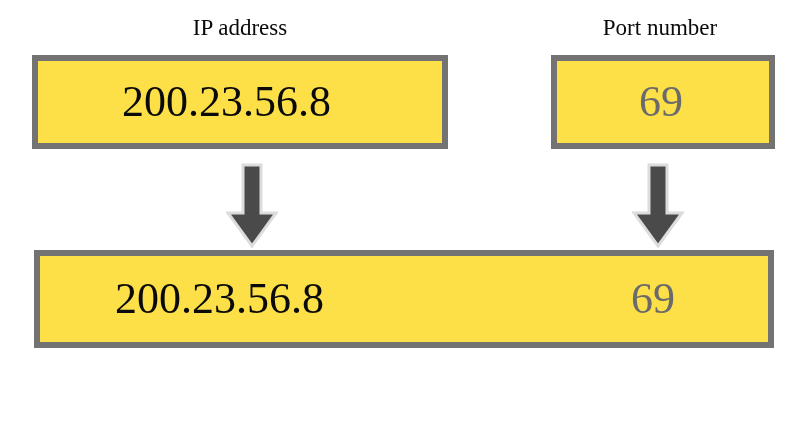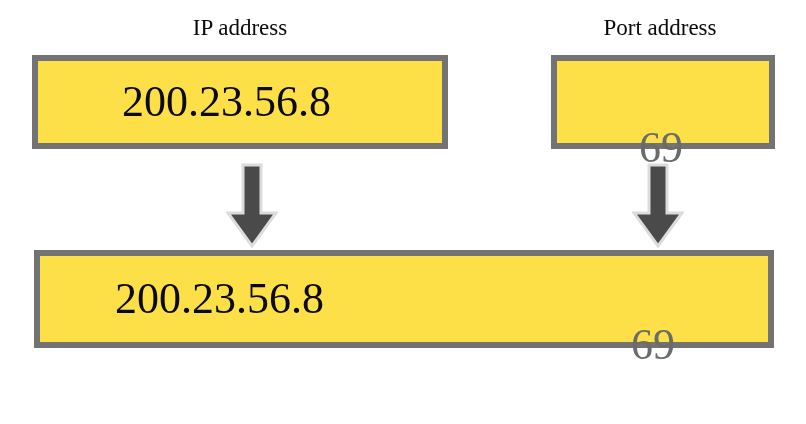--- a/index.html
+++ b/index.html
@@ -61,36 +61,36 @@
   .field {
     position: absolute;
     top: 50%;
     transform: translateY(-50%);
     font-size: 44px;
     line-height: 1;
     white-space: nowrap;
     font-family: "Liberation Serif", "DejaVu Serif", serif;
   }
   .field.dark  { color: #0a0a0a; }
-  .field.gray  { color: #6b6b6b; margin-top: 46px; }
+  .field.gray  { color: #6b6b6b; }
 
   
   .arrow {
     position: absolute;
   }
   .arrow svg { display: block; }
 </style>
 </head>
 <body>
 
 <div class="stage">
 
   <div class="caption" style="left:95px; top:16px; width:290px;text-align:center;">IP address</div>
 
-  <div class="caption" style="left:545px; top:16px; width:230px;">Port address</div>
+  <div class="caption" style="left:545px; top:16px; width:230px;">Port number</div>
 
   <div class="box" style="left:32px; top:55px; width:416px; height:94px;">
     <div class="box-inner">
       <span class="field dark" style="left:84px;">200.23.56.8</span>
     </div>
   </div>
 
   <div class="box" style="left:551px; top:55px; width:224px; height:94px;">
     <div class="box-inner">
       <span class="field gray" style="left:82px;">69</span>

